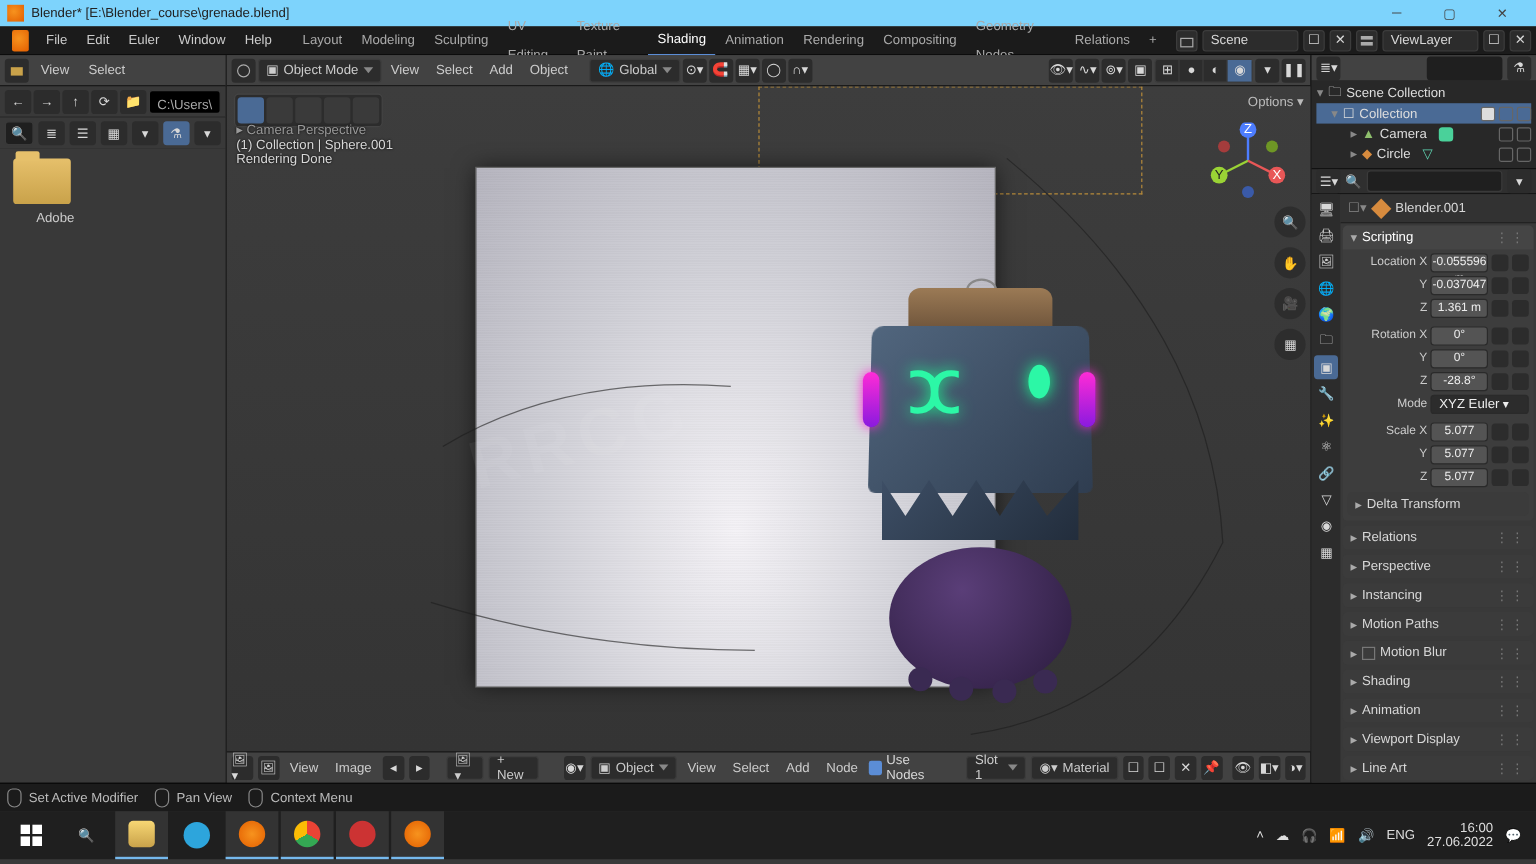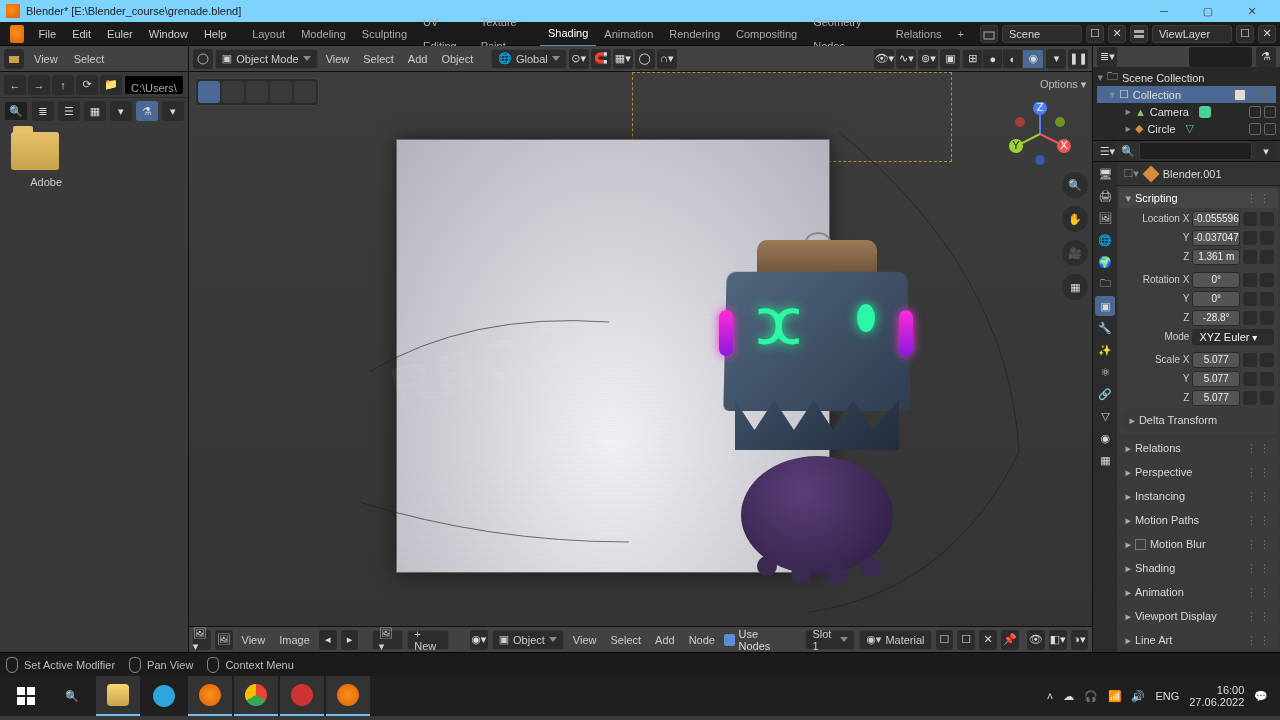--- a/index.html
+++ b/index.html
@@ -263,20 +263,25 @@
     </div>
 
     <div class="vp-body">
       <div class="toolshelf">
         <div class="tbtn active"></div>
         <div class="tbtn"></div>
         <div class="tbtn"></div>
         <div class="tbtn"></div>
         <div class="tbtn"></div>
       </div>
+      <div class="info">
+        <div style="color:#999">▸ <span>Camera Perspective</span></div>
+        <div>(1) Collection | Sphere.001</div>
+        <div>Rendering Done</div>
+      </div>
       <div class="options"><span>Options</span> ▾</div>
 
       <div class="cambox"></div>
 
       <svg class="gizmo" viewBox="0 0 64 64">
         <line x1="32" y1="32" x2="32" y2="6" stroke="#4d7dff" stroke-width="2"></line>
         <line x1="32" y1="32" x2="8" y2="44" stroke="#9ad335" stroke-width="2"></line>
         <line x1="32" y1="32" x2="56" y2="44" stroke="#e85757" stroke-width="2"></line>
         <circle cx="32" cy="6" r="7" fill="#4d7dff"></circle>
           <text x="32" y="9" text-anchor="middle" fill="#fff" font-size="8">Z</text>

